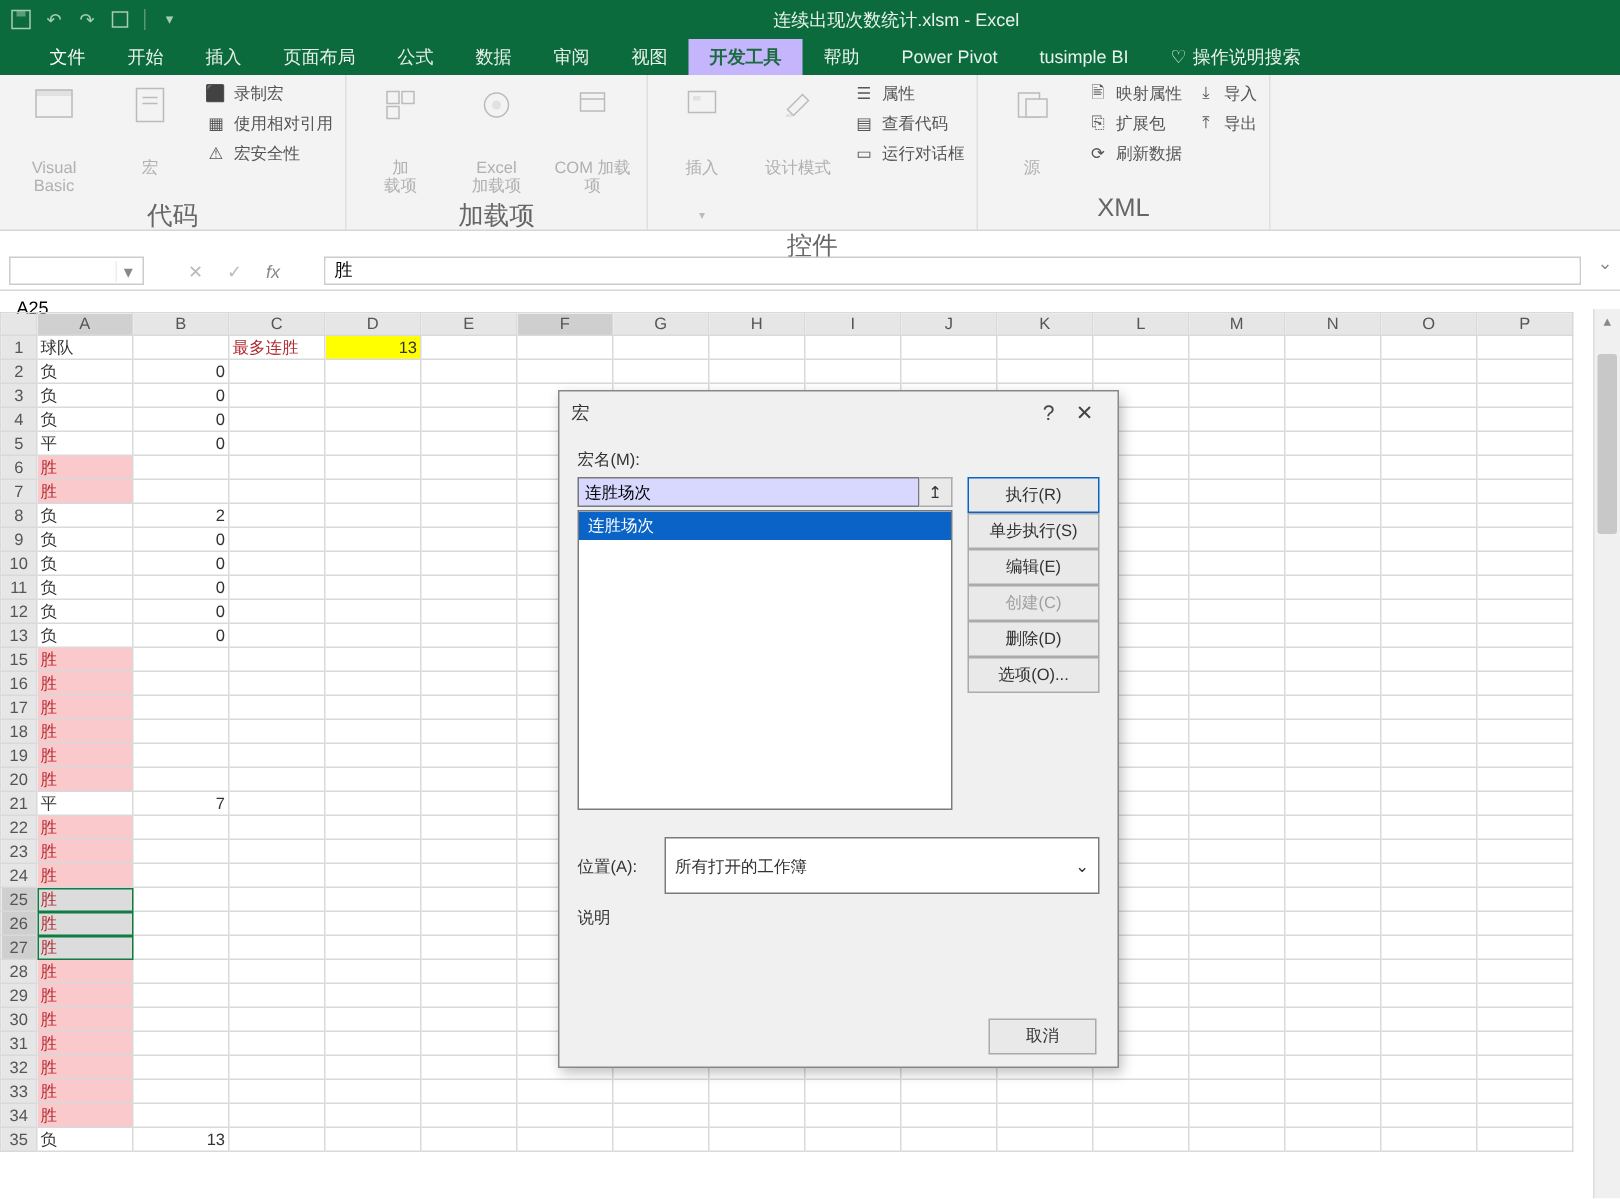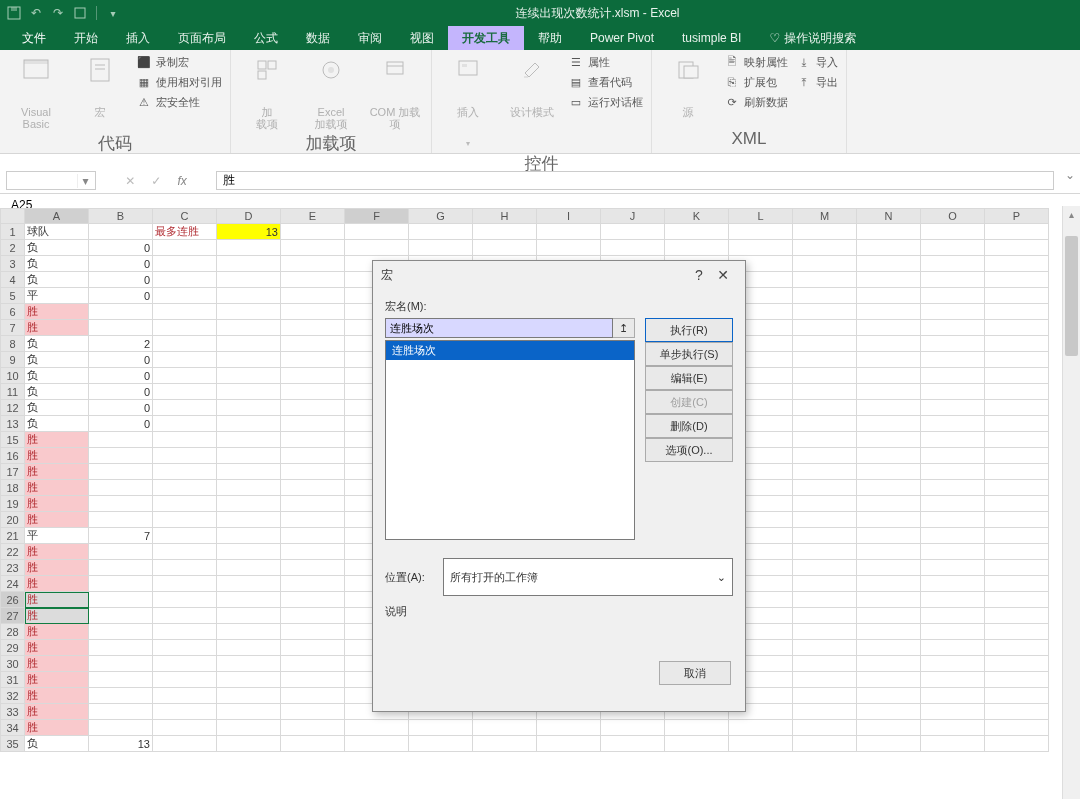--- a/index.html
+++ b/index.html
@@ -6,21 +6,21 @@
 body { background: #fff; width: 1080px; height: 799px; overflow: hidden; position: relative; font-size: 12px; color: #333; }
 
 
 .titlebar { height: 26px; background: #0c6b3c; display: flex; align-items: center; padding: 0 6px; color: #cde5d6; }
 .qat { display: flex; gap: 6px; align-items: center; }
 .qat .icon { width: 16px; height: 16px; display: inline-flex; align-items: center; justify-content: center; color: #cde5d6; opacity: 0.8; }
 .title-text { flex: 1; text-align: center; font-size: 12px; color: #e8f2ec; }
 .titlebar .sep { width: 1px; height: 14px; background: rgba(255,255,255,0.3); margin: 0 2px; }
 
 
-.tabstrip { height: 24px; background: #0c6b3c; display: flex; align-items: stretch; padding-left: 8px; }
+.tabstrip { height: 24px; background: #0c6b3c; display: flex; align-items: stretch; padding-left: 19px; }
 .tab { padding: 0 14px; display: flex; align-items: center; color: #e8f2ec; font-size: 12px; cursor: pointer; }
 .tab.file { background: #0c6b3c; color: #fff; }
 .tab.active { background: #c4b5fd; color: #1a6b3f; font-weight: bold; }
 .tab .bulb { margin-right: 4px; }
 
 
 .ribbon { height: 104px; background: #f3f3f3; border-bottom: 1px solid #d6d6d6; display: flex; }
 .group { border-right: 1px solid #e0e0e0; padding: 4px 8px 0 8px; display: flex; flex-direction: column; align-items: center; }
 .group-body { display: flex; gap: 8px; align-items: flex-start; flex: 1; }
 .group-label { font-size: 17px; color: #666; text-align: center; padding: 2px 0 4px 0; }
@@ -86,21 +86,21 @@
 .macro-list { border: 1px solid #7a7a7a; background: #fff; height: 200px; margin-top: 2px; overflow: hidden; }
 .macro-item { padding: 2px 6px; font-size: 11px; }
 .macro-item.sel { background: #0a64c8; color: #fff; }
 .dlg-btn { height: 24px; border: 1px solid #ababab; background: #e9e9e9; font-size: 11px; text-align: center; line-height: 22px; cursor: pointer; }
 .dlg-btn.primary { border: 1px solid #0a64c8; }
 .dlg-btn.disabled { color: #a0a0a0; }
 .loc-row { display: flex; align-items: center; gap: 8px; margin-top: 18px; }
 .loc-row label { font-size: 11px; width: 50px; }
 .loc-select { flex: 1; height: 38px; border: 1px solid #7a7a7a; background: #fff; display: flex; align-items: center; padding: 0 6px; font-size: 11px; justify-content: space-between; }
 .desc-label { font-size: 11px; margin-top: 8px; }
-.dlg-footer { position: absolute; bottom: 26px; right: 14px; }
+.dlg-footer { position: absolute; bottom: 8px; right: 14px; }
 .dlg-footer .dlg-btn { width: 72px; }
 
 svg { display: block; }
 </style>
 </head>
 <body>
 
 <div class="titlebar">
   <div class="qat">
     <span class="icon">
@@ -770,20 +770,39 @@
           <td class=""></td>
           <td class=""></td>
           <td class=""></td>
           <td class=""></td>
           <td class=""></td>
           <td class=""></td>
           <td class=""></td>
           <td class=""></td>
         </tr>
         <tr>
+          <th class="rowhead row-sel-head">25</th>
+          <td class="cell-pink sel-cell">胜</td>
+          <td class=""></td>
+          <td class=""></td>
+          <td class=""></td>
+          <td class=""></td>
+          <td class=""></td>
+          <td class=""></td>
+          <td class=""></td>
+          <td class=""></td>
+          <td class=""></td>
+          <td class=""></td>
+          <td class=""></td>
+          <td class=""></td>
+          <td class=""></td>
+          <td class=""></td>
+          <td class=""></td>
+        </tr>
+        <tr>
           <th class="rowhead row-sel-head">26</th>
           <td class="cell-pink sel-cell">胜</td>
           <td class=""></td>
           <td class=""></td>
           <td class=""></td>
           <td class=""></td>
           <td class=""></td>
           <td class=""></td>
           <td class=""></td>
           <td class=""></td>

